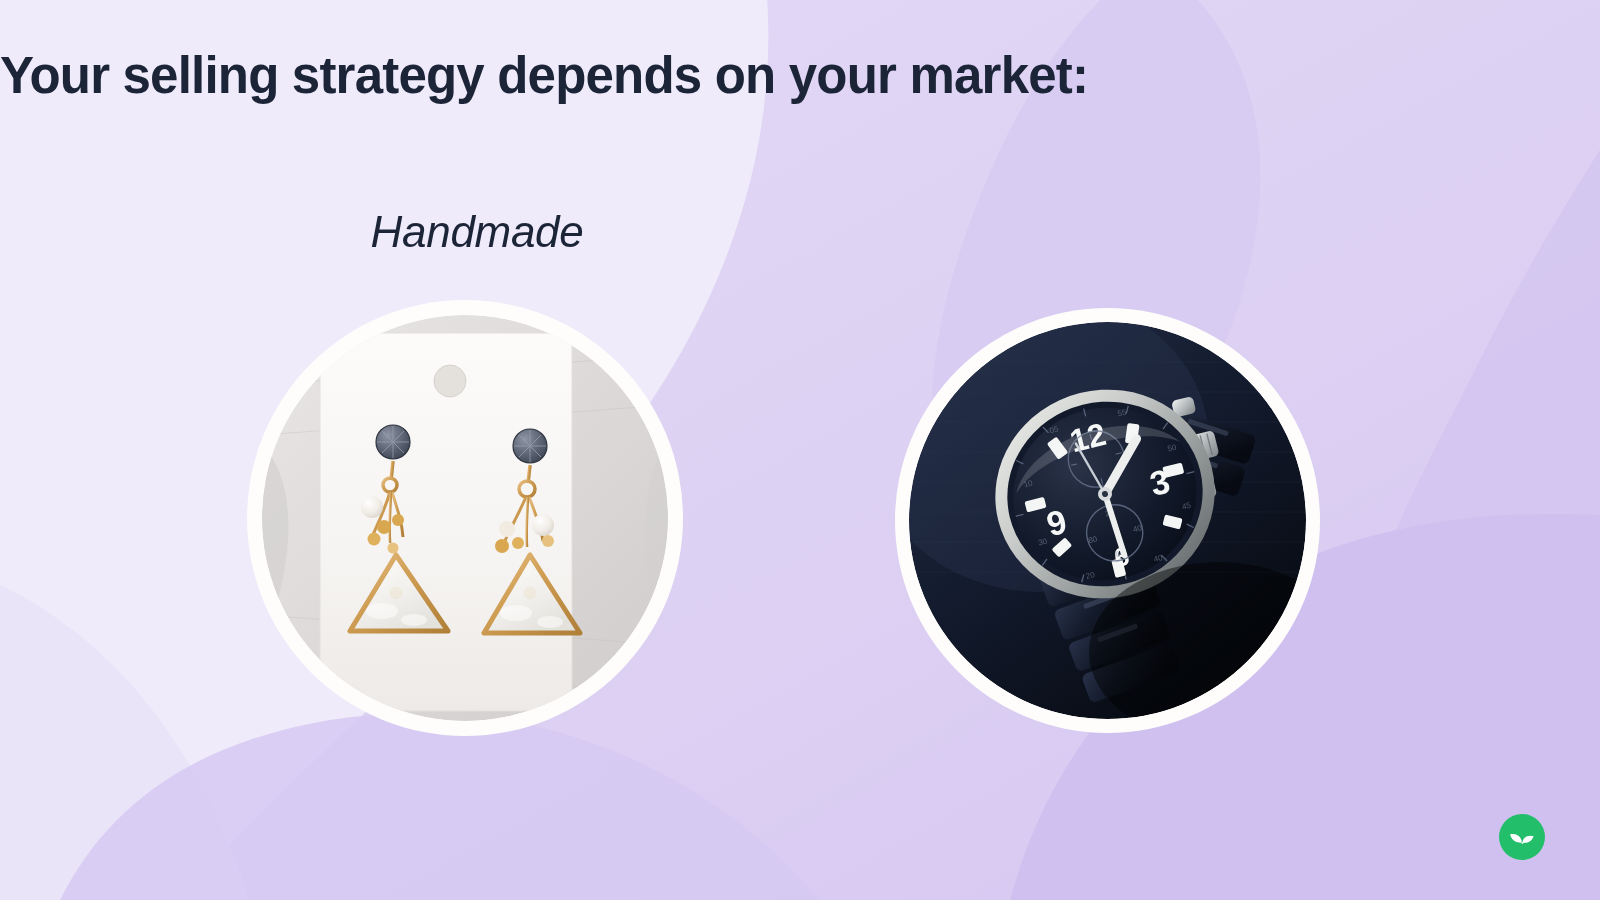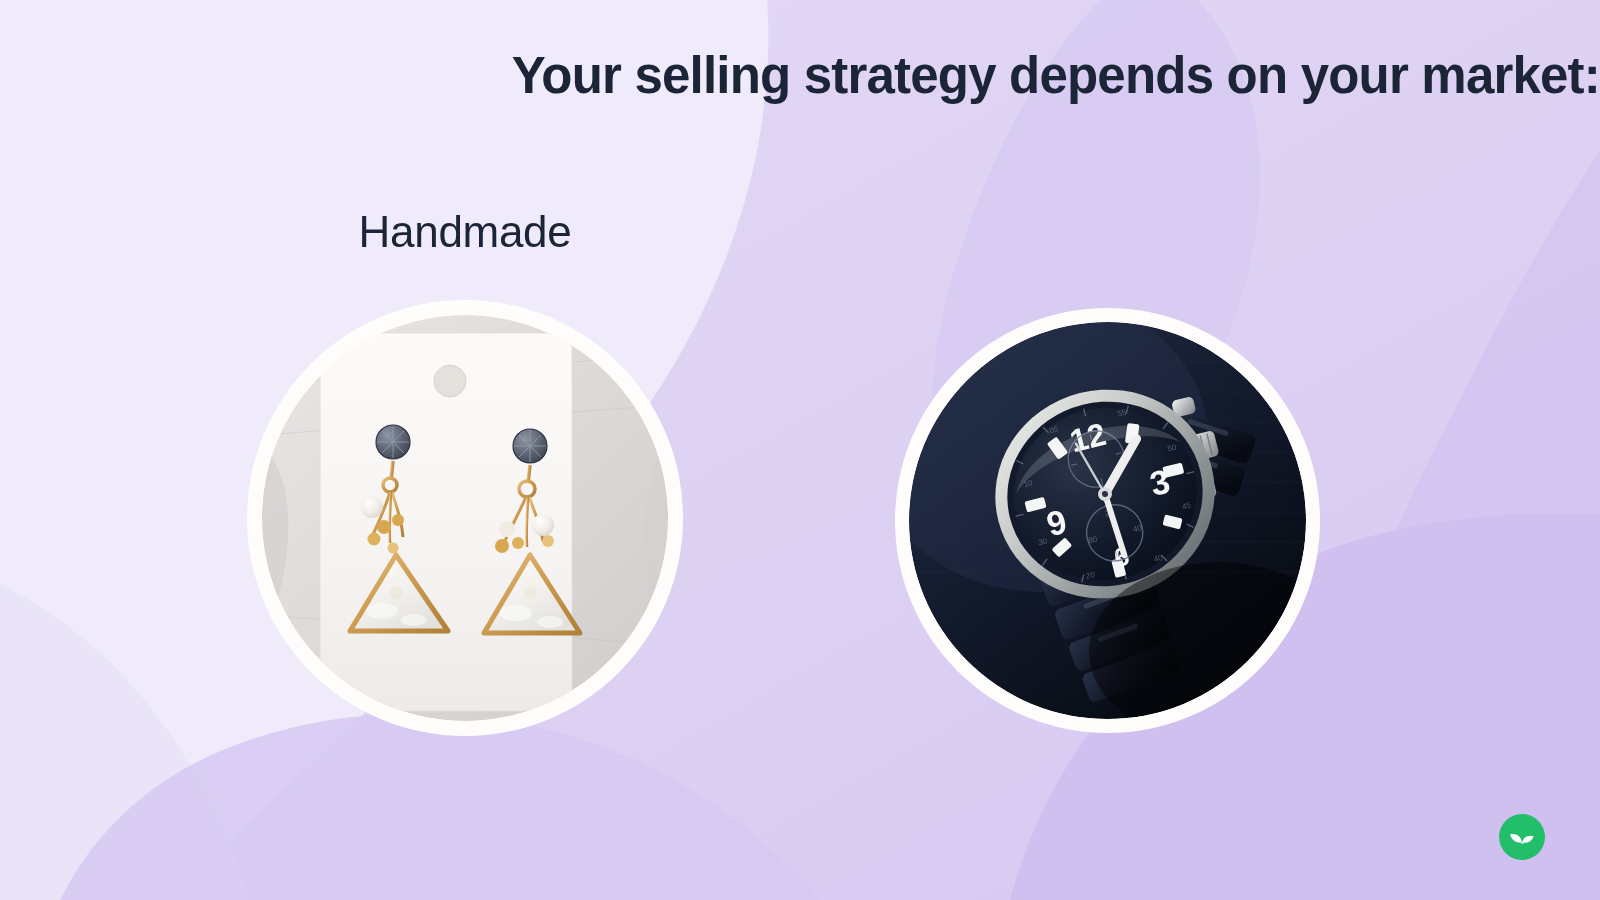--- a/index.html
+++ b/index.html
@@ -17,32 +17,32 @@
   }
 
   
   .bg-layer { position:absolute; inset:0; overflow:hidden; pointer-events:none; }
   .bg-layer svg { display:block; width:1600px; height:900px; }
 
   
   .title {
     position:absolute;
     top:48px; left:0; width:1600px;
-    text-align:right;
+    text-align:left;
     font-size:51px;
     font-weight:800;
     letter-spacing:-0.8px;
     color:#1C2438;
     line-height:1.1;
     white-space:nowrap;
   }
 
   
   .panel { position:absolute; text-align:center; }
-  .panel-left  { left:243px;  top:206px; width:444px; }
+  .panel-left  { left:255px;  top:206px; width:444px;font-style:italic; }
   .panel-right { left:885px;  top:206px; width:444px; }
 
   .panel-label {
     font-size:44px;
     font-weight:400;
     color:#1C2438;
     letter-spacing:-0.3px;
     line-height:1.2;
     white-space:nowrap;
   }

